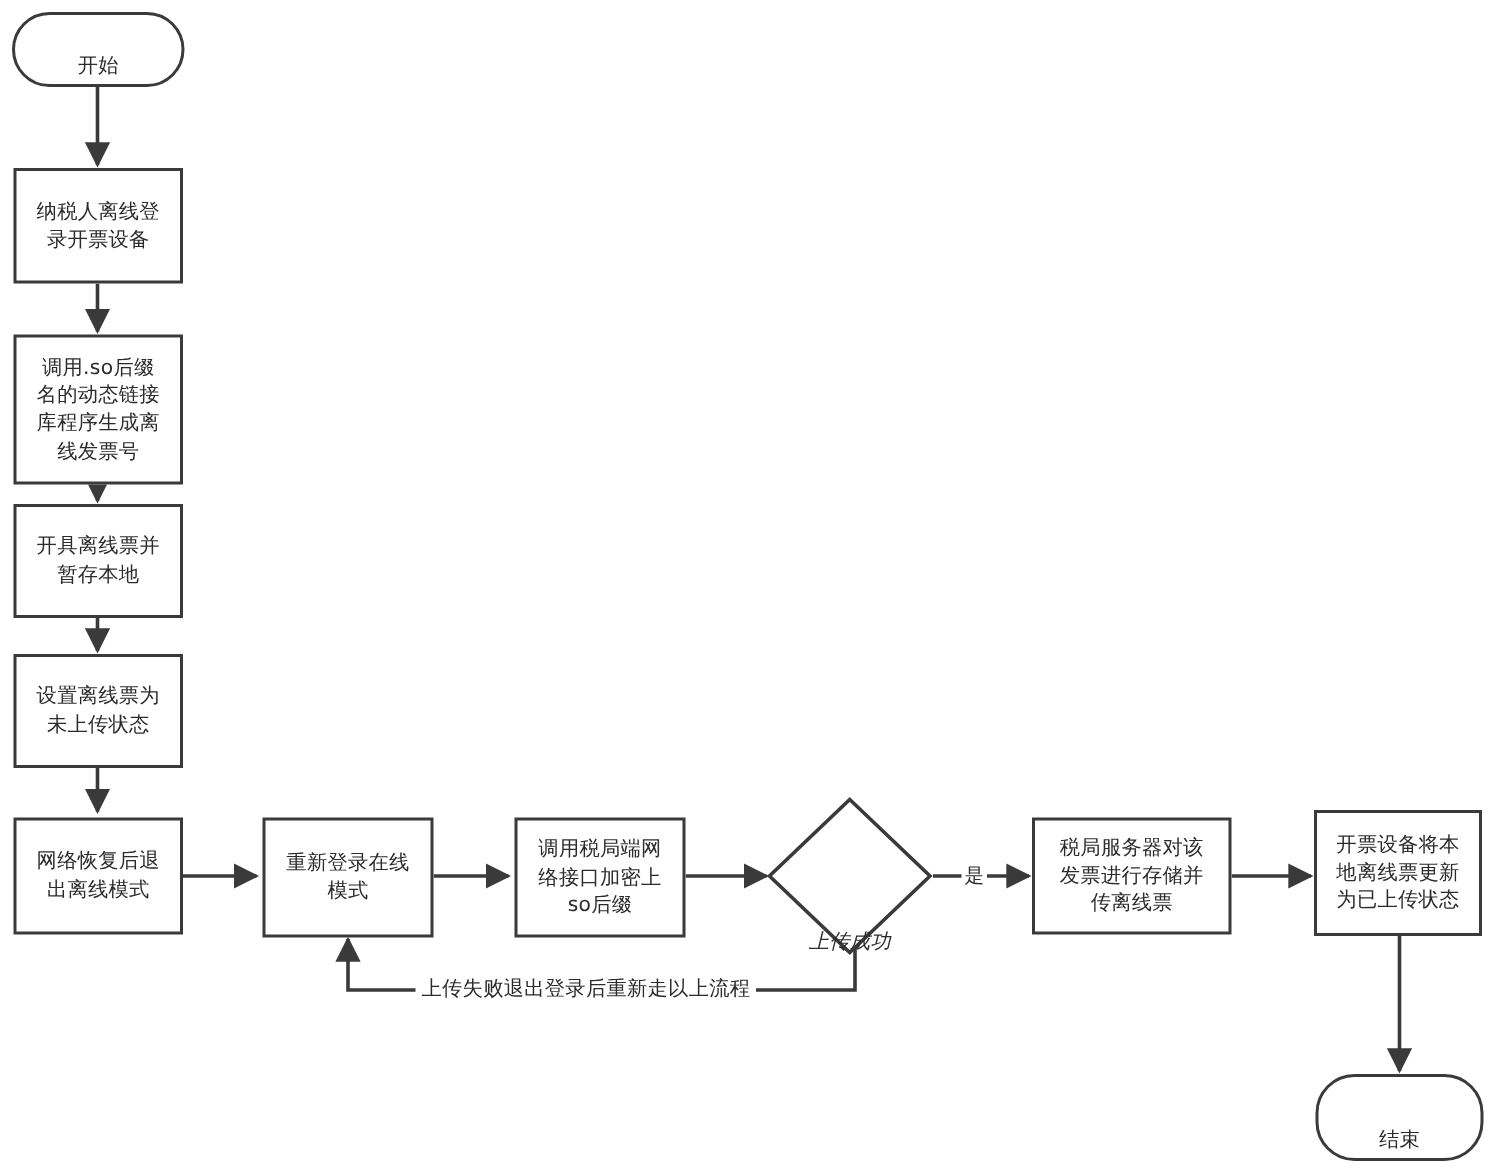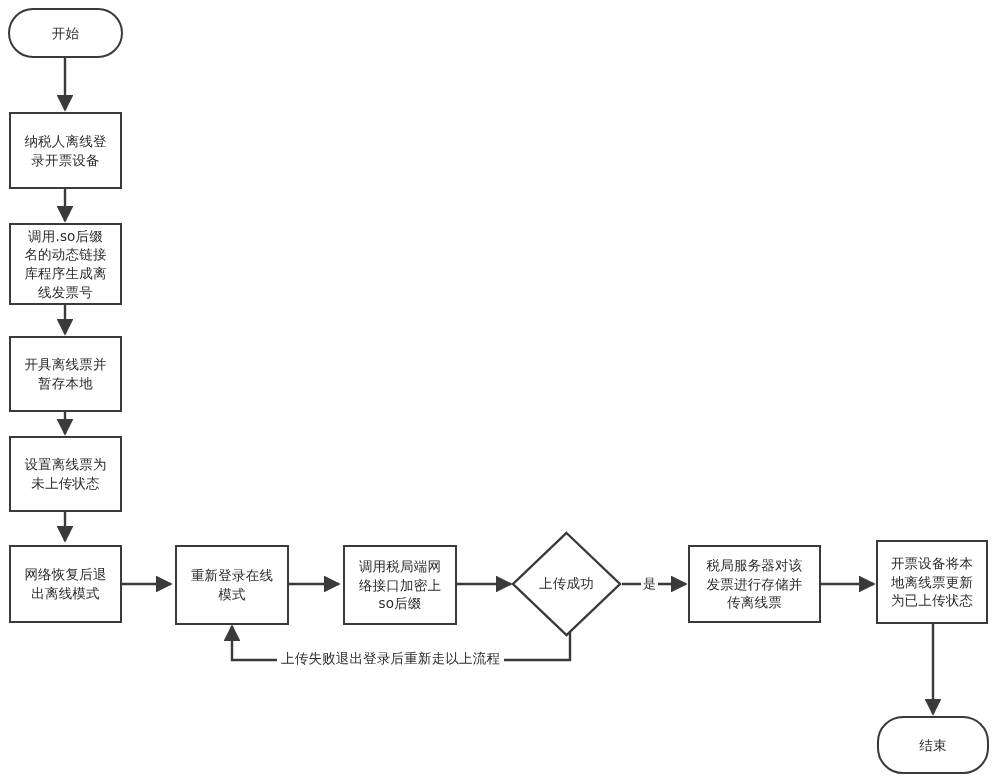--- a/index.html
+++ b/index.html
@@ -36,32 +36,34 @@
     color: #2b2b2d;
     font-size: 13.5px;
     line-height: 1.38;
     letter-spacing: 0.2px;
     padding: 2px 5px;
     z-index: 2;
   }
   .node.terminator {
     border-radius: 26px;
     border-width: 2px;
+    align-items: flex-end;
   }
   .node-text {
     display: block;
     width: 100%;
     white-space: pre-line;
   }
   .decision {
     position: absolute;
     z-index: 2;
     display: flex;
-    align-items: center;
+    align-items: flex-end;
     justify-content: center;
+    font-style: italic;
   }
   .decision .diamond-svg {
     position: absolute;
     left: 0;
     top: 0;
   }
   .decision .decision-label {
     position: relative;
     z-index: 3;
     font-size: 13.5px;
@@ -112,21 +114,21 @@
 
   <div class="node terminator" style="left:8px; top:8px; width:115px; height:50px;">
     <span class="node-text">开始</span>
   </div>
 
   <div class="node" style="left:9px; top:112px; width:113px; height:77px;">
     <span class="node-text">纳税人离线登
 录开票设备</span>
   </div>
 
-  <div class="node" style="left:9px; top:223px; width:113px; height:82px;">
+  <div class="node" style="left:9px; top:223px; width:113px; height:100px;">
     <span class="node-text">调用.so后缀
 名的动态链接
 库程序生成离
 线发票号</span>
   </div>
 
   <div class="node" style="left:9px; top:436px; width:113px; height:76px;">
     <span class="node-text">设置离线票为
 未上传状态</span>
   </div>

